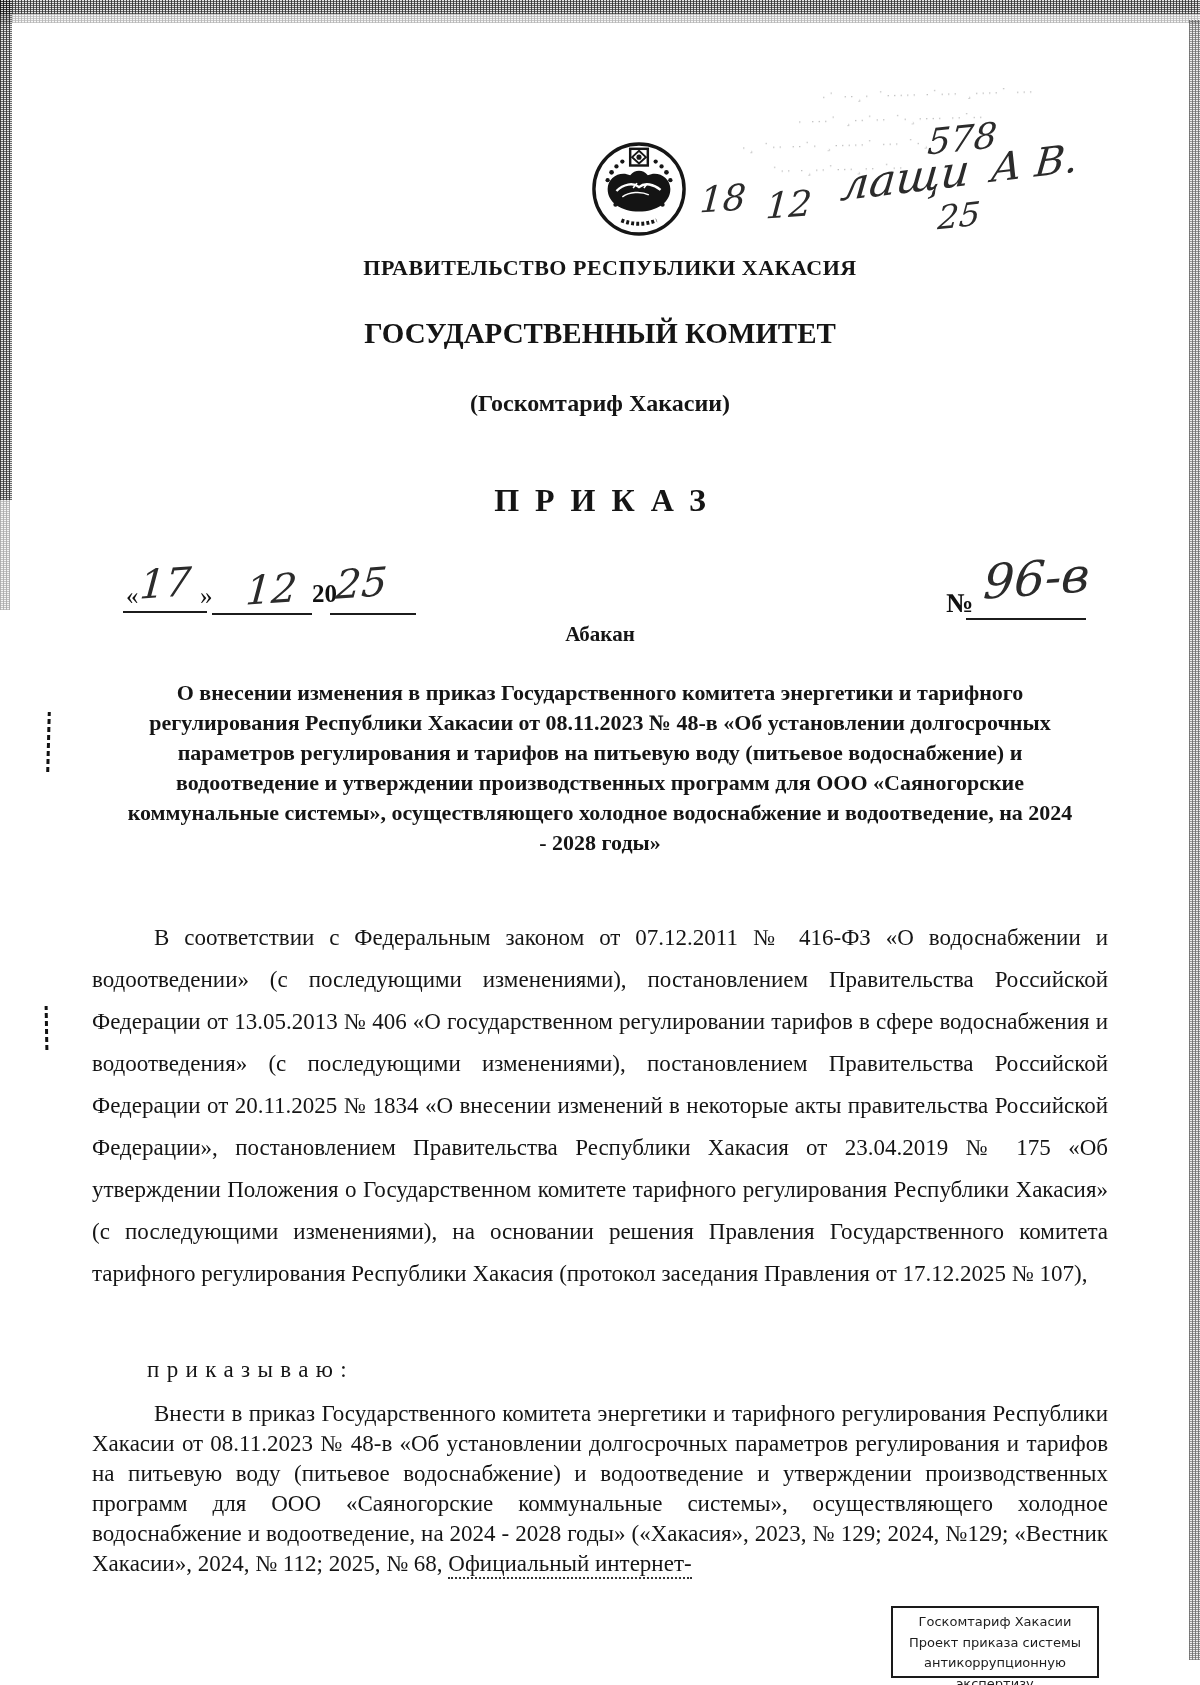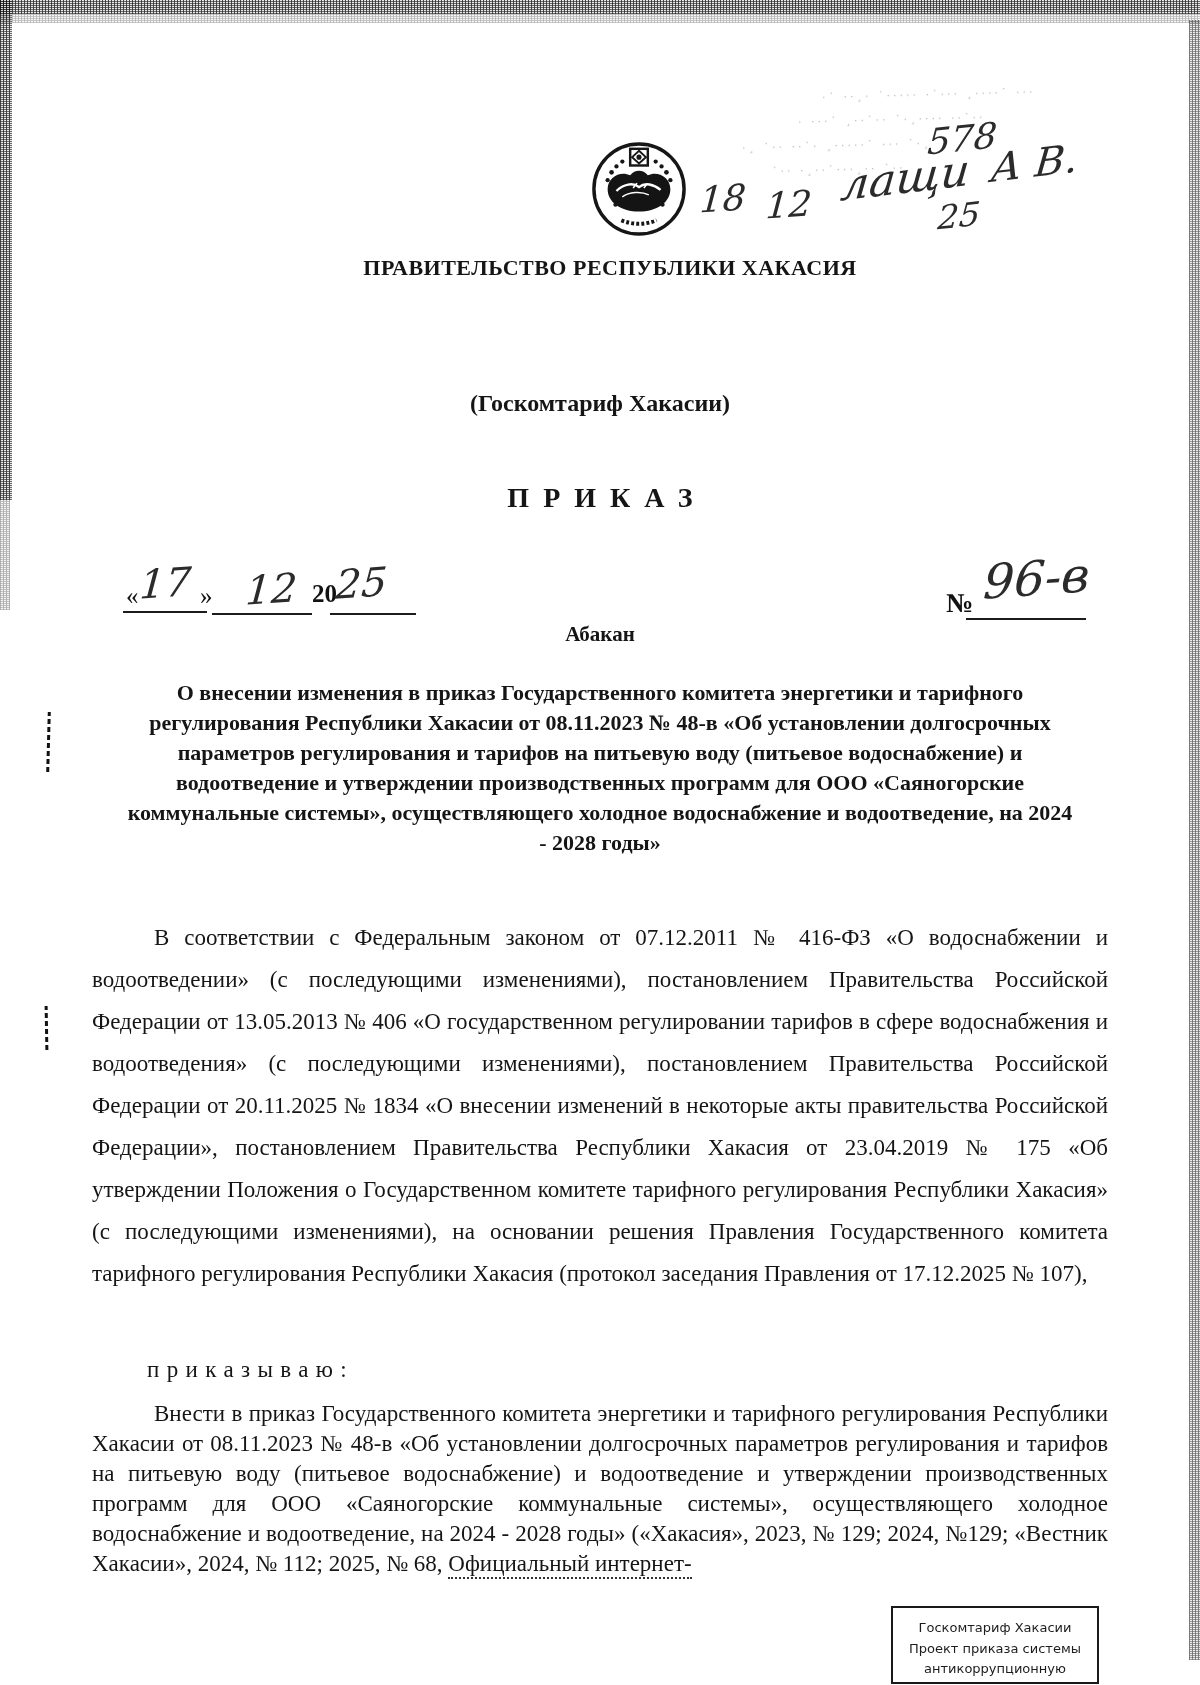--- a/index.html
+++ b/index.html
@@ -20,21 +20,21 @@
   .edge-right{position:absolute;left:1189px;top:20px;width:11px;height:1640px;opacity:.6;}
   .tick{position:absolute;width:3px;background:repeating-linear-gradient(0deg,#111 0 5px, transparent 5px 8px);}
   .tick1{left:47px;top:712px;height:60px;transform:rotate(1.5deg);}
   .tick2{left:45px;top:1006px;height:44px;transform:rotate(-1deg);}
 
   .center{position:absolute;left:0;right:0;text-align:center;}
   .gov-line{top:255px;font-size:22px;font-weight:bold;letter-spacing:.5px;margin-left:20px;}
   .committee1{top:317px;font-size:29px;font-weight:bold;}
   .committee2{top:354px;font-size:29px;font-weight:bold;}
   .committee-short{top:390px;font-size:24px;font-weight:bold;}
-  .doc-type{top:482px;font-size:28px;font-weight:bold;letter-spacing:.5em;padding-left:.5em;}
+  .doc-type{top:482px;font-size:32px;font-weight:bold;letter-spacing:.5em;padding-left:.5em;}
   .city{top:622px;font-size:21px;font-weight:bold;}
 
   
   .printed{position:absolute;font-size:25px;color:#111;}
   .pr-q1{left:126px;top:582px;}
   .pr-q2{left:200px;top:582px;}
   .pr-20{left:312px;top:580px;font-weight:bold;}
   .pr-no{left:946px;top:588px;font-weight:bold;font-size:27px;}
   .blank{position:absolute;height:0;border-bottom:2.5px solid #1c1c1c;}
   .bl-day{left:123px;top:611px;width:84px;}
@@ -74,21 +74,21 @@
   .para2{top:1399px;line-height:30px;}
   .decree{
     position:absolute;left:147px;top:1336px;font-size:23px;letter-spacing:.32em;margin-top:21px;
   }
   .tail{border-bottom:2px dotted #333;padding-bottom:1px;margin-top:40px;}
 
   .stamp{
     position:absolute;left:891px;top:1606px;width:204px;height:64px;
     border:2px solid #1a1a1a;background:#fff;
     font-family:"DejaVu Sans", sans-serif;font-size:13px;line-height:20.5px;
-    text-align:center;color:#1d1d1d;padding-top:10px;filter:blur(.3px);
+    text-align:center;color:#1d1d1d;padding-top:4px;filter:blur(.3px);
   }
 
   .emblem{position:absolute;left:590px;top:140px;width:98px;height:98px;}
 </style>
 </head>
 <body>
 
 <div class="page">
 
   <div class="edge-top speckle"></div>
@@ -128,20 +128,21 @@
   <div class="faint f4">˙·· ·¸··˙···¸·· ˙··</div>
 
   <div class="hand hw-regday">18</div>
   <div class="hand hw-regmonth">12</div>
   <div class="hand hw-sig">лащи</div>
   <div class="hand hw-init">А В.</div>
   <div class="hand hw-578">578</div>
   <div class="hand hw-25">25</div>
 
   <div class="center gov-line">ПРАВИТЕЛЬСТВО РЕСПУБЛИКИ ХАКАСИЯ</div>
+  <div class="center committee1">ГОСУДАРСТВЕННЫЙ КОМИТЕТ</div>
   <div class="center committee-short">(Госкомтариф Хакасии)</div>
 
   <div class="center doc-type">ПРИКАЗ</div>
 
   <span class="printed pr-q1">«</span>
   <span class="printed pr-q2">»</span>
   <span class="printed pr-20">20</span>
   <span class="hand hw-day">17</span>
   <span class="hand hw-month">12</span>
   <span class="hand hw-year">25</span>

